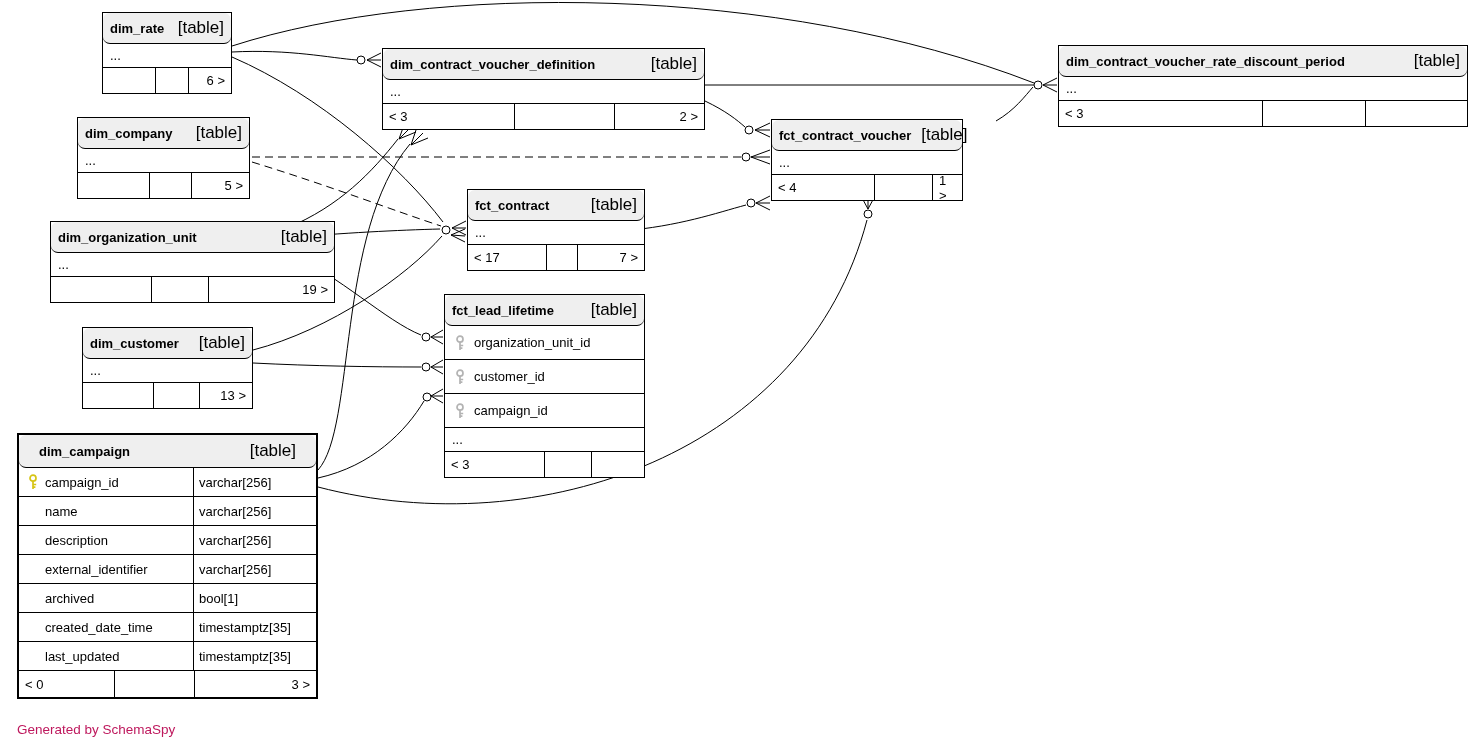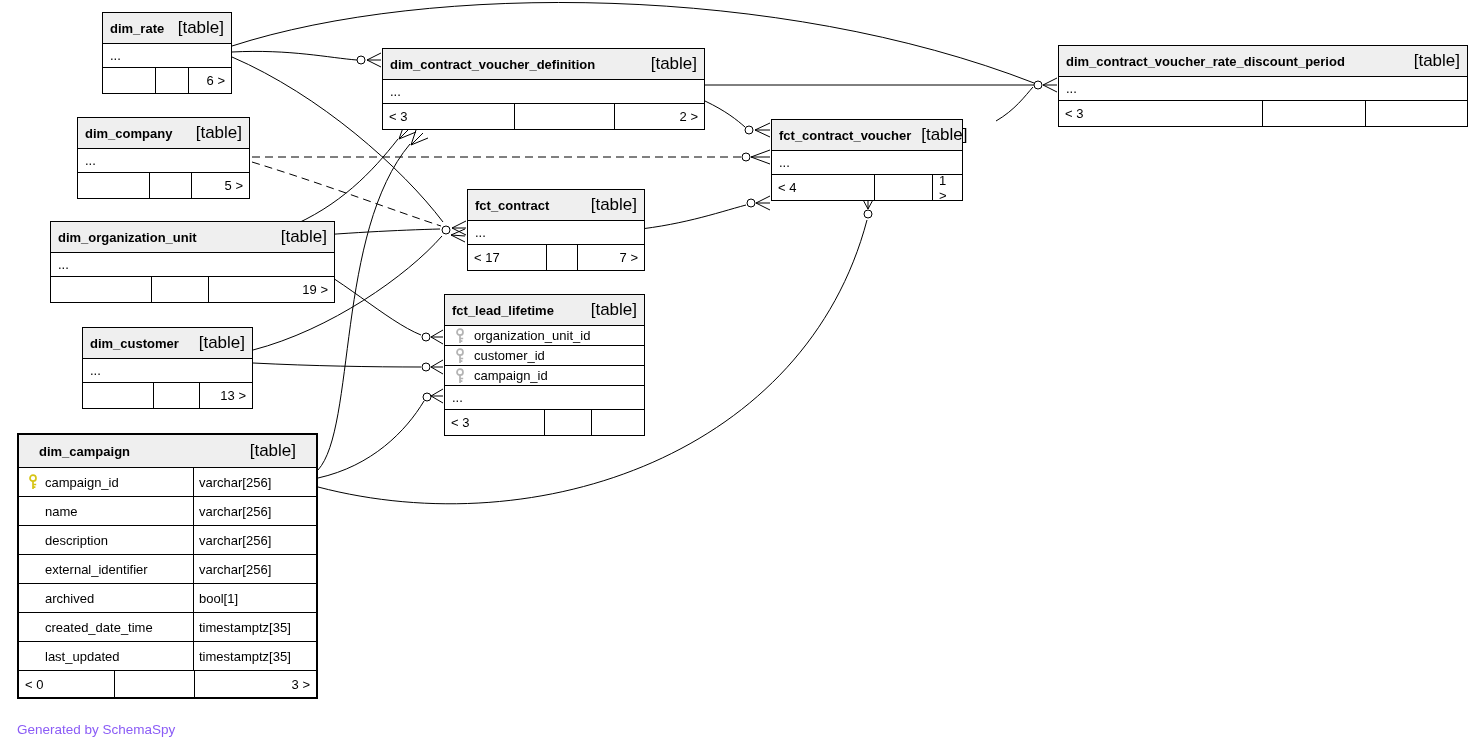--- a/index.html
+++ b/index.html
@@ -15,40 +15,40 @@
   .tbl {
     position: absolute;
     border: 1px solid #000;
     background: #fff;
     font-size: 13px;
   }
   .tbl.focus { border-width: 2px; }
   .hdr {
     display: flex; justify-content: space-between; align-items: baseline;
     background: #efefef; border-bottom: 1px solid #000;
-    padding: 5px 7px; gap: 10px; white-space: nowrap;
+    padding: 5px 7px; gap: 10px; white-space: nowrap; border-radius: 7px;
   }
   .tbl.focus .hdr { padding: 6px 20px; }
   .hdr .nm { font-weight: 700; font-size: 13px; }
   .hdr .tag { font-size: 17px; }
   .ell { height: 24px; padding: 2px 7px; border-bottom: 1px solid #000; line-height: 19px; }
   .krow {
     display: flex; align-items: center; gap: 6px;
-    height: 20px; padding: 0 7px; border-bottom: 1px solid #000;
+    height: 34px; padding: 0 7px; border-bottom: 1px solid #000;
   }
   .crow { display: flex; height: 29px; border-bottom: 1px solid #000; }
   .cname { flex: 0 0 174px; display: flex; align-items: center; gap: 4px; padding: 0 6px; }
   .ctype { flex: 1; border-left: 1px solid #000; display: flex; align-items: center; padding: 8px 5px; }
   .iconslot { width: 16px; display: inline-flex; justify-content: center; flex: 0 0 16px; }
   .tfoot { display: flex; height: 25px; }
   .tbl.focus .tfoot { height: 26px; }
   .fcell { display: flex; align-items: center; padding: 0 6px; overflow: hidden; }
   .fcell + .fcell { border-left: 1px solid #000; }
   .fright { justify-content: flex-end; }
-  .note { position: absolute; left: 17px; top: 722px; font-size: 13.5px; color: #8b5cf6; }
+  .note { position: absolute; left: 17px; top: 722px; font-size: 13.5px; color: #be185d; }
 </style>
 </head>
 <body>
 
 <svg class="rels" width="1484" height="751" viewBox="0 0 1484 751">
   <g fill="none" stroke="#000" stroke-width="1">
     <path d="M232,52 C290,49 330,58 357,60"></path>
     <path d="M232,46 C430,-18 780,-16 1034,83"></path>
     <path d="M705,85 L1034,85"></path>
     <path d="M996,121 C1015,110 1025,96 1033,87"></path>

